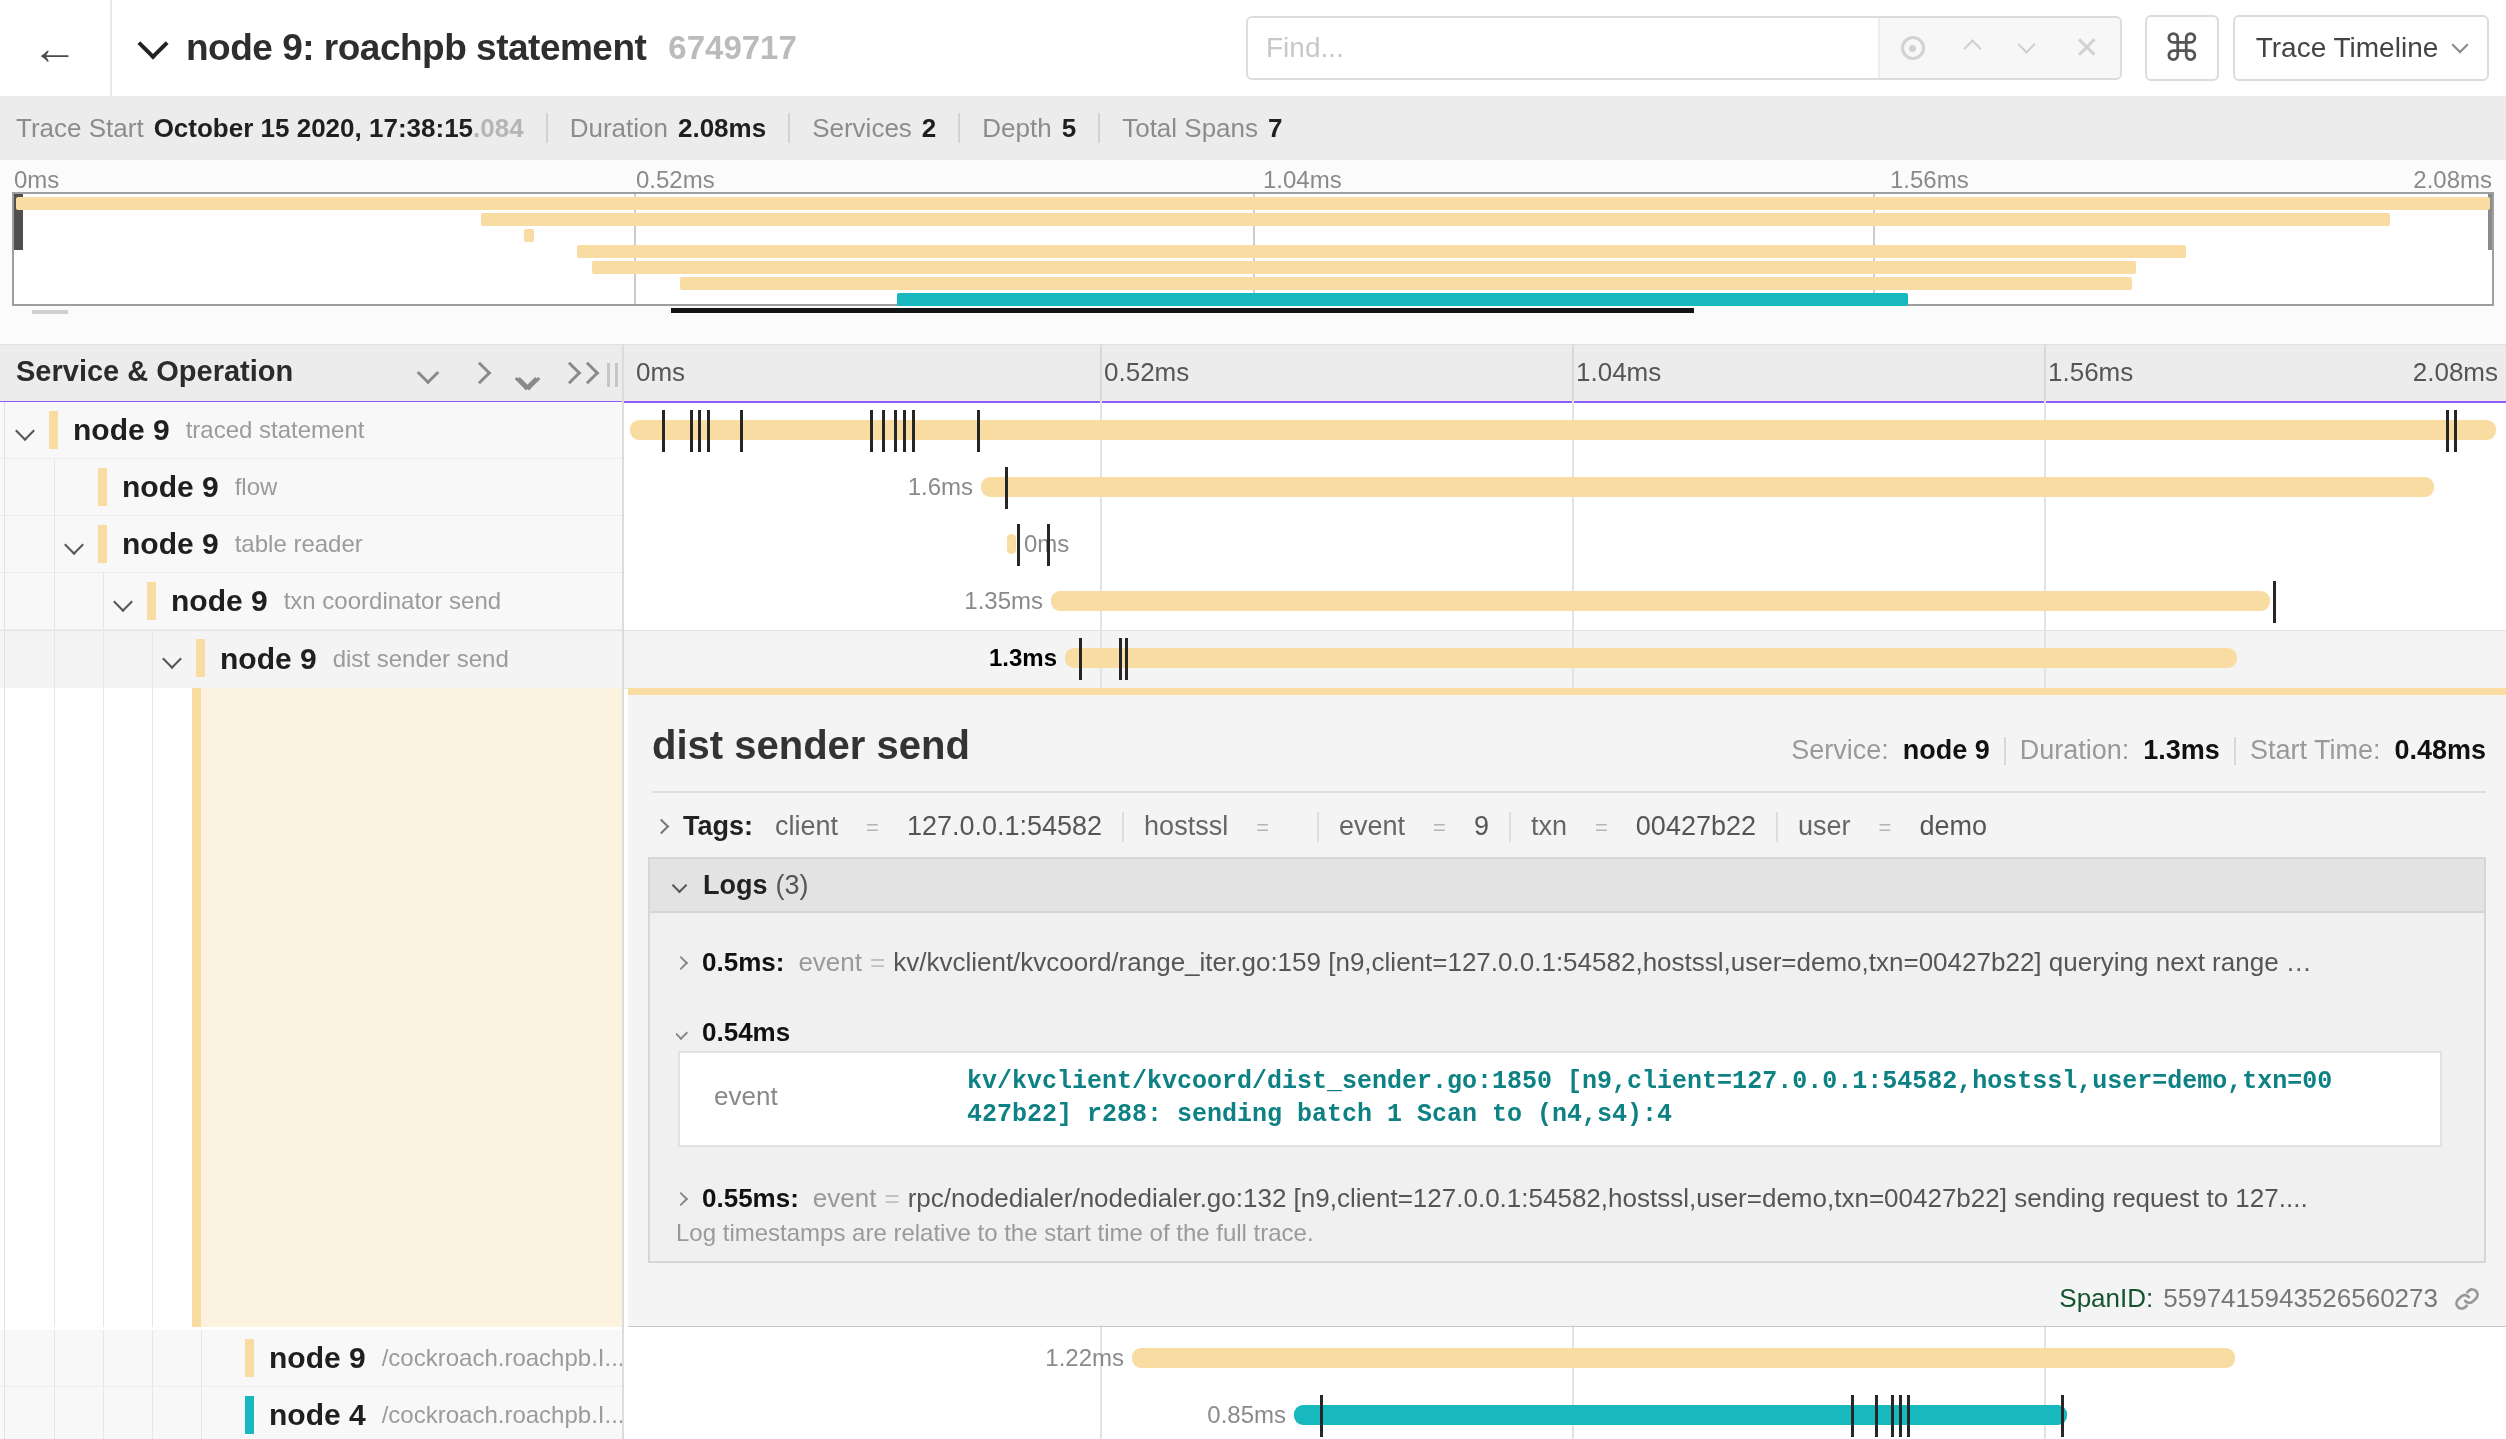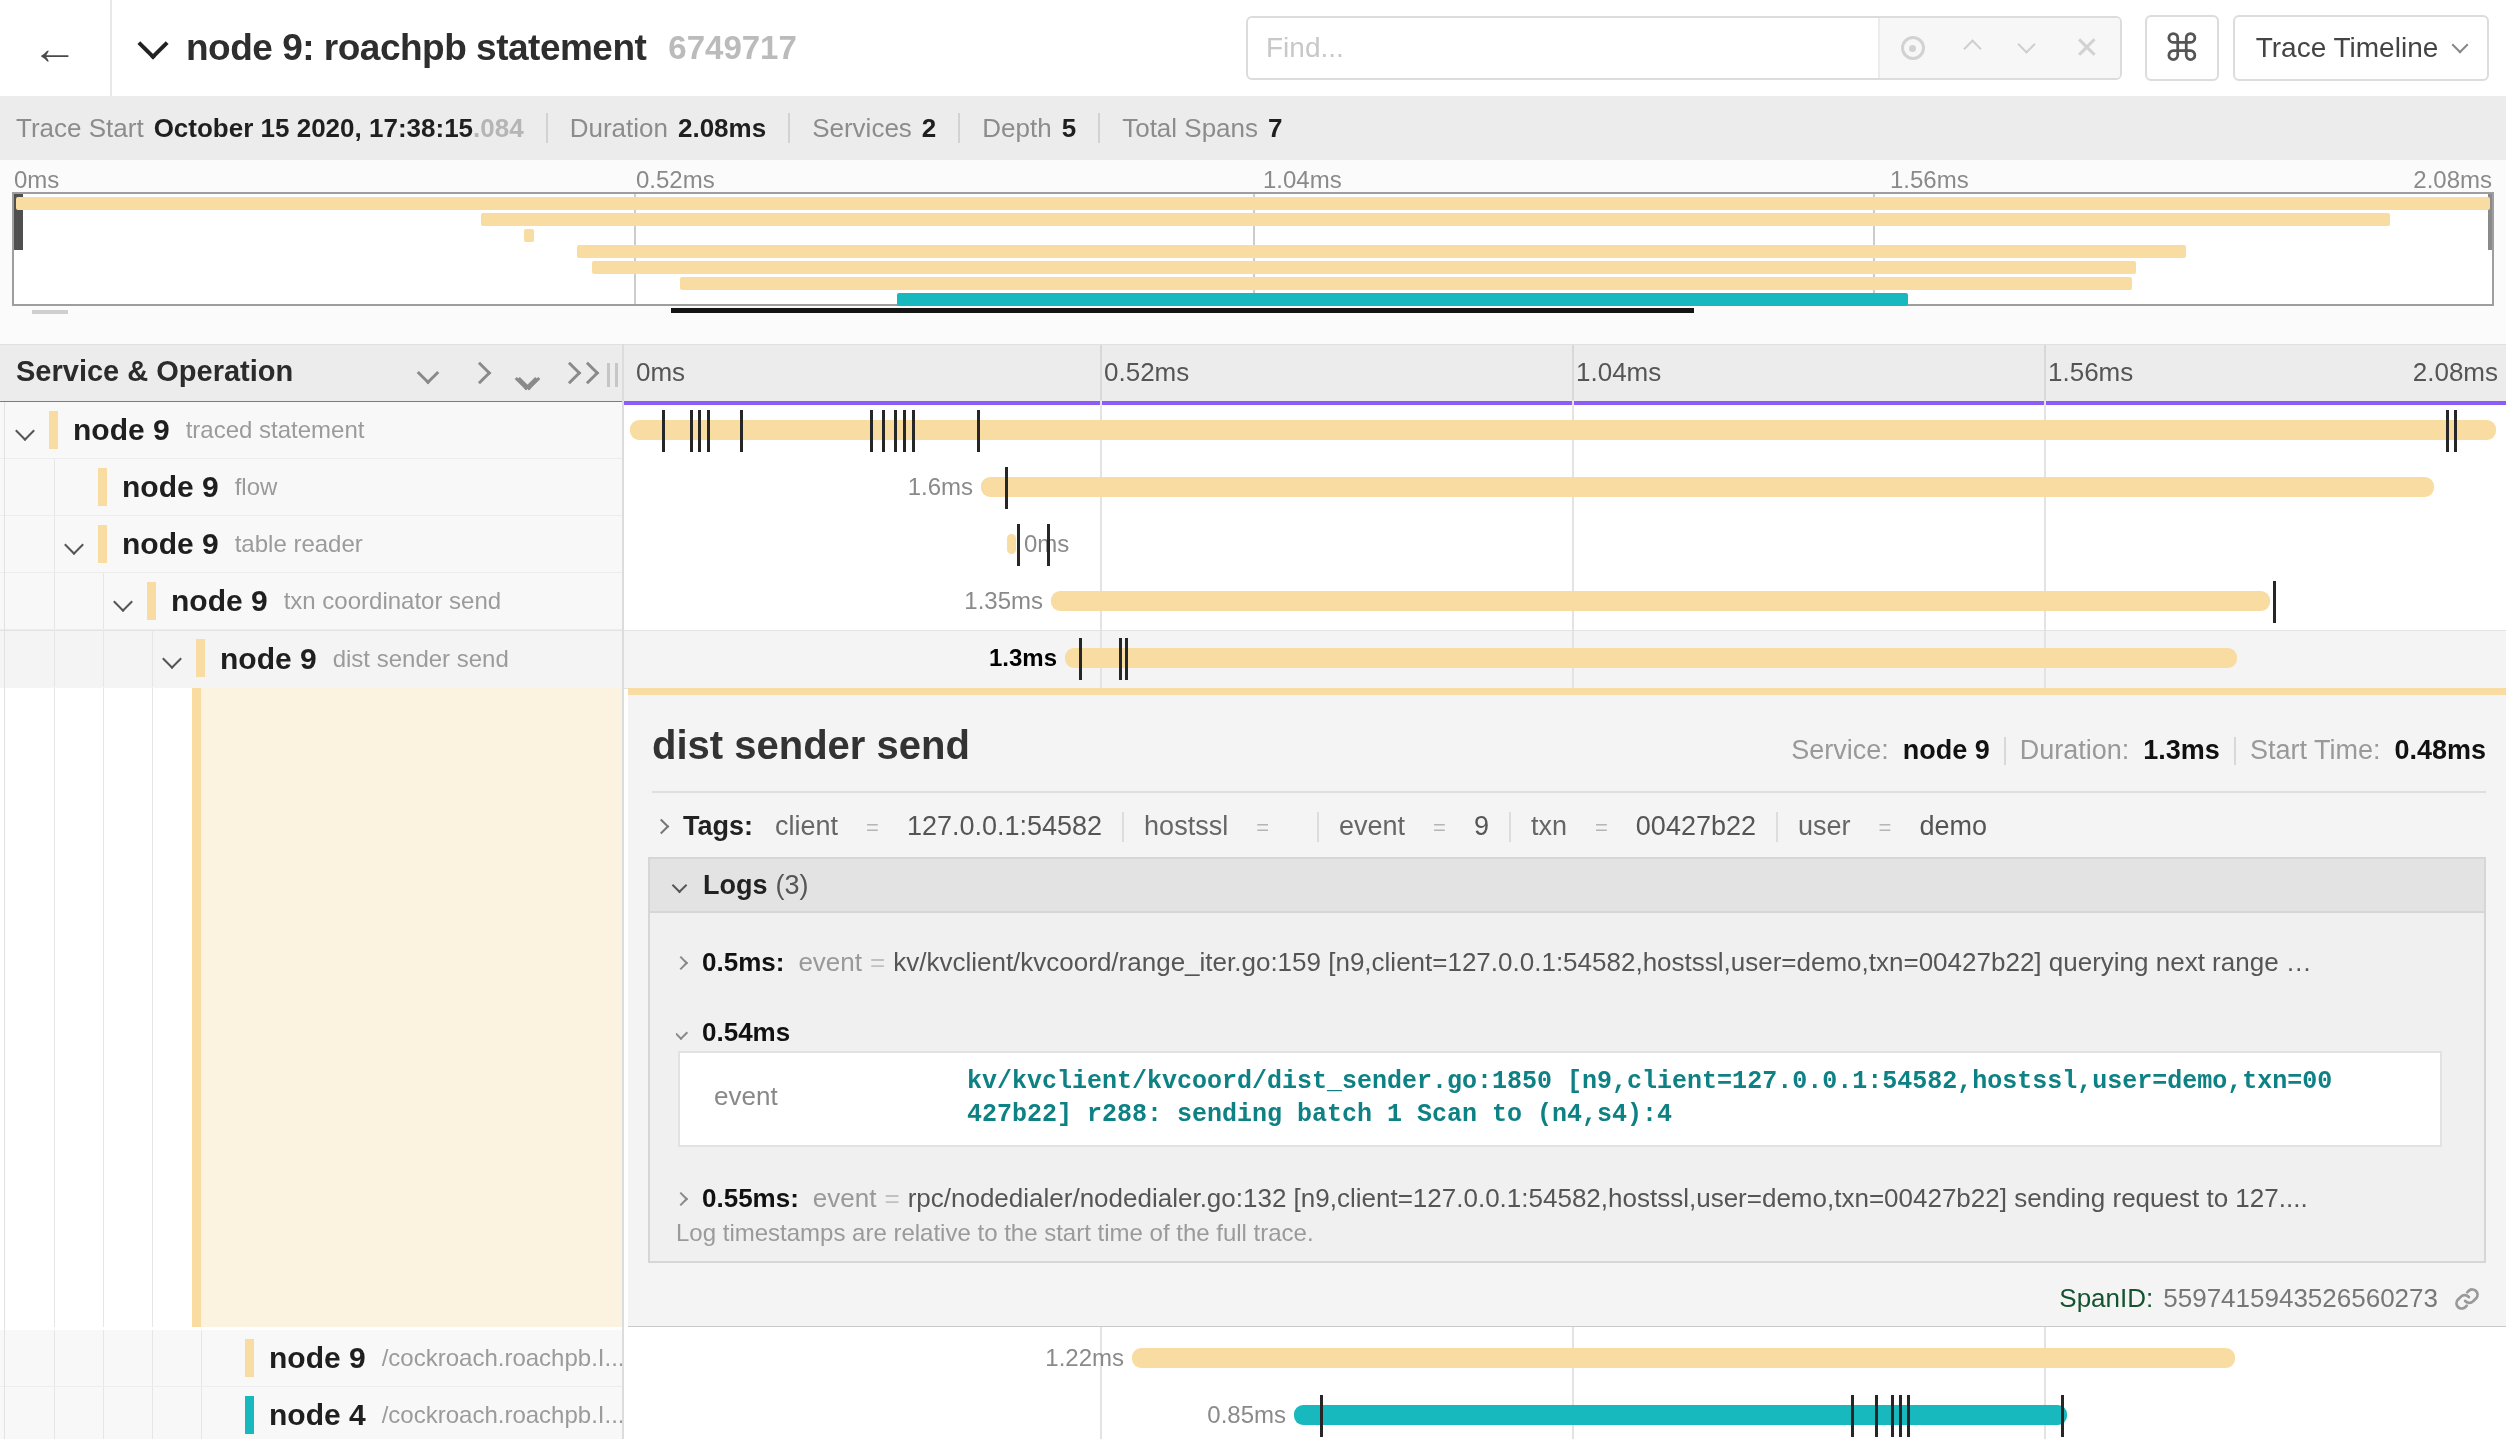--- a/index.html
+++ b/index.html
@@ -43,21 +43,21 @@
   .mini{position:absolute;left:0;top:160px;width:100%;height:184px;background:#fbfbfb;}
   .mini .tick{position:absolute;top:6px;font-size:24px;color:#8a8a8a;}
   .mini-canvas{position:absolute;left:12px;top:32px;width:2482px;height:114px;background:#fff;border:2px solid #9e9e9e;box-sizing:border-box;}
   .mini-grid{position:absolute;top:0;bottom:0;width:2px;background:#ccc;}
   .mini-bar{position:absolute;height:13px;border-radius:2px;}
   .mini-handle{position:absolute;top:0;width:9px;height:56px;background:#4f4f4f;}
   .mini-scrub{position:absolute;height:5px;background:#141414;top:148px;}
   .mini-scrub2{position:absolute;height:4px;background:#cfcfcf;top:150px;}
   
   .colhead{position:absolute;left:0;top:344px;width:100%;height:56px;background:#ececec;border-top:1px solid #e0e0e0;
-        border-bottom:4px solid #8b5cf6;box-sizing:content-box;}
+        border-bottom:2px solid #8b5cf6;box-sizing:content-box;}
   .colhead .svc{position:absolute;left:16px;top:10px;font-size:29px;font-weight:700;color:#2b2b2b;}
   .colhead .icon{position:absolute;top:20px;color:#8a8a8a;cursor:pointer;}
   .colhead .tick{position:absolute;top:12px;font-size:26px;color:#555;}
   .chgrid{position:absolute;top:0;bottom:0;width:2px;background:#d8d8d8;}
   .grip{position:absolute;left:607px;top:18px;display:flex;gap:5px;cursor:col-resize;}
   .grip i{width:3px;height:24px;background:#c6c6c6;display:block;}
   
   .gridline{position:absolute;top:400px;height:1039px;width:2px;background:#e3e3e3;z-index:2;}
   .splitline{position:absolute;left:622px;top:344px;height:1095px;width:2px;background:#dcdcdc;z-index:4;}
   .leftline{position:absolute;left:4px;top:402px;height:1037px;width:1px;background:#e2e2e2;z-index:6;}

